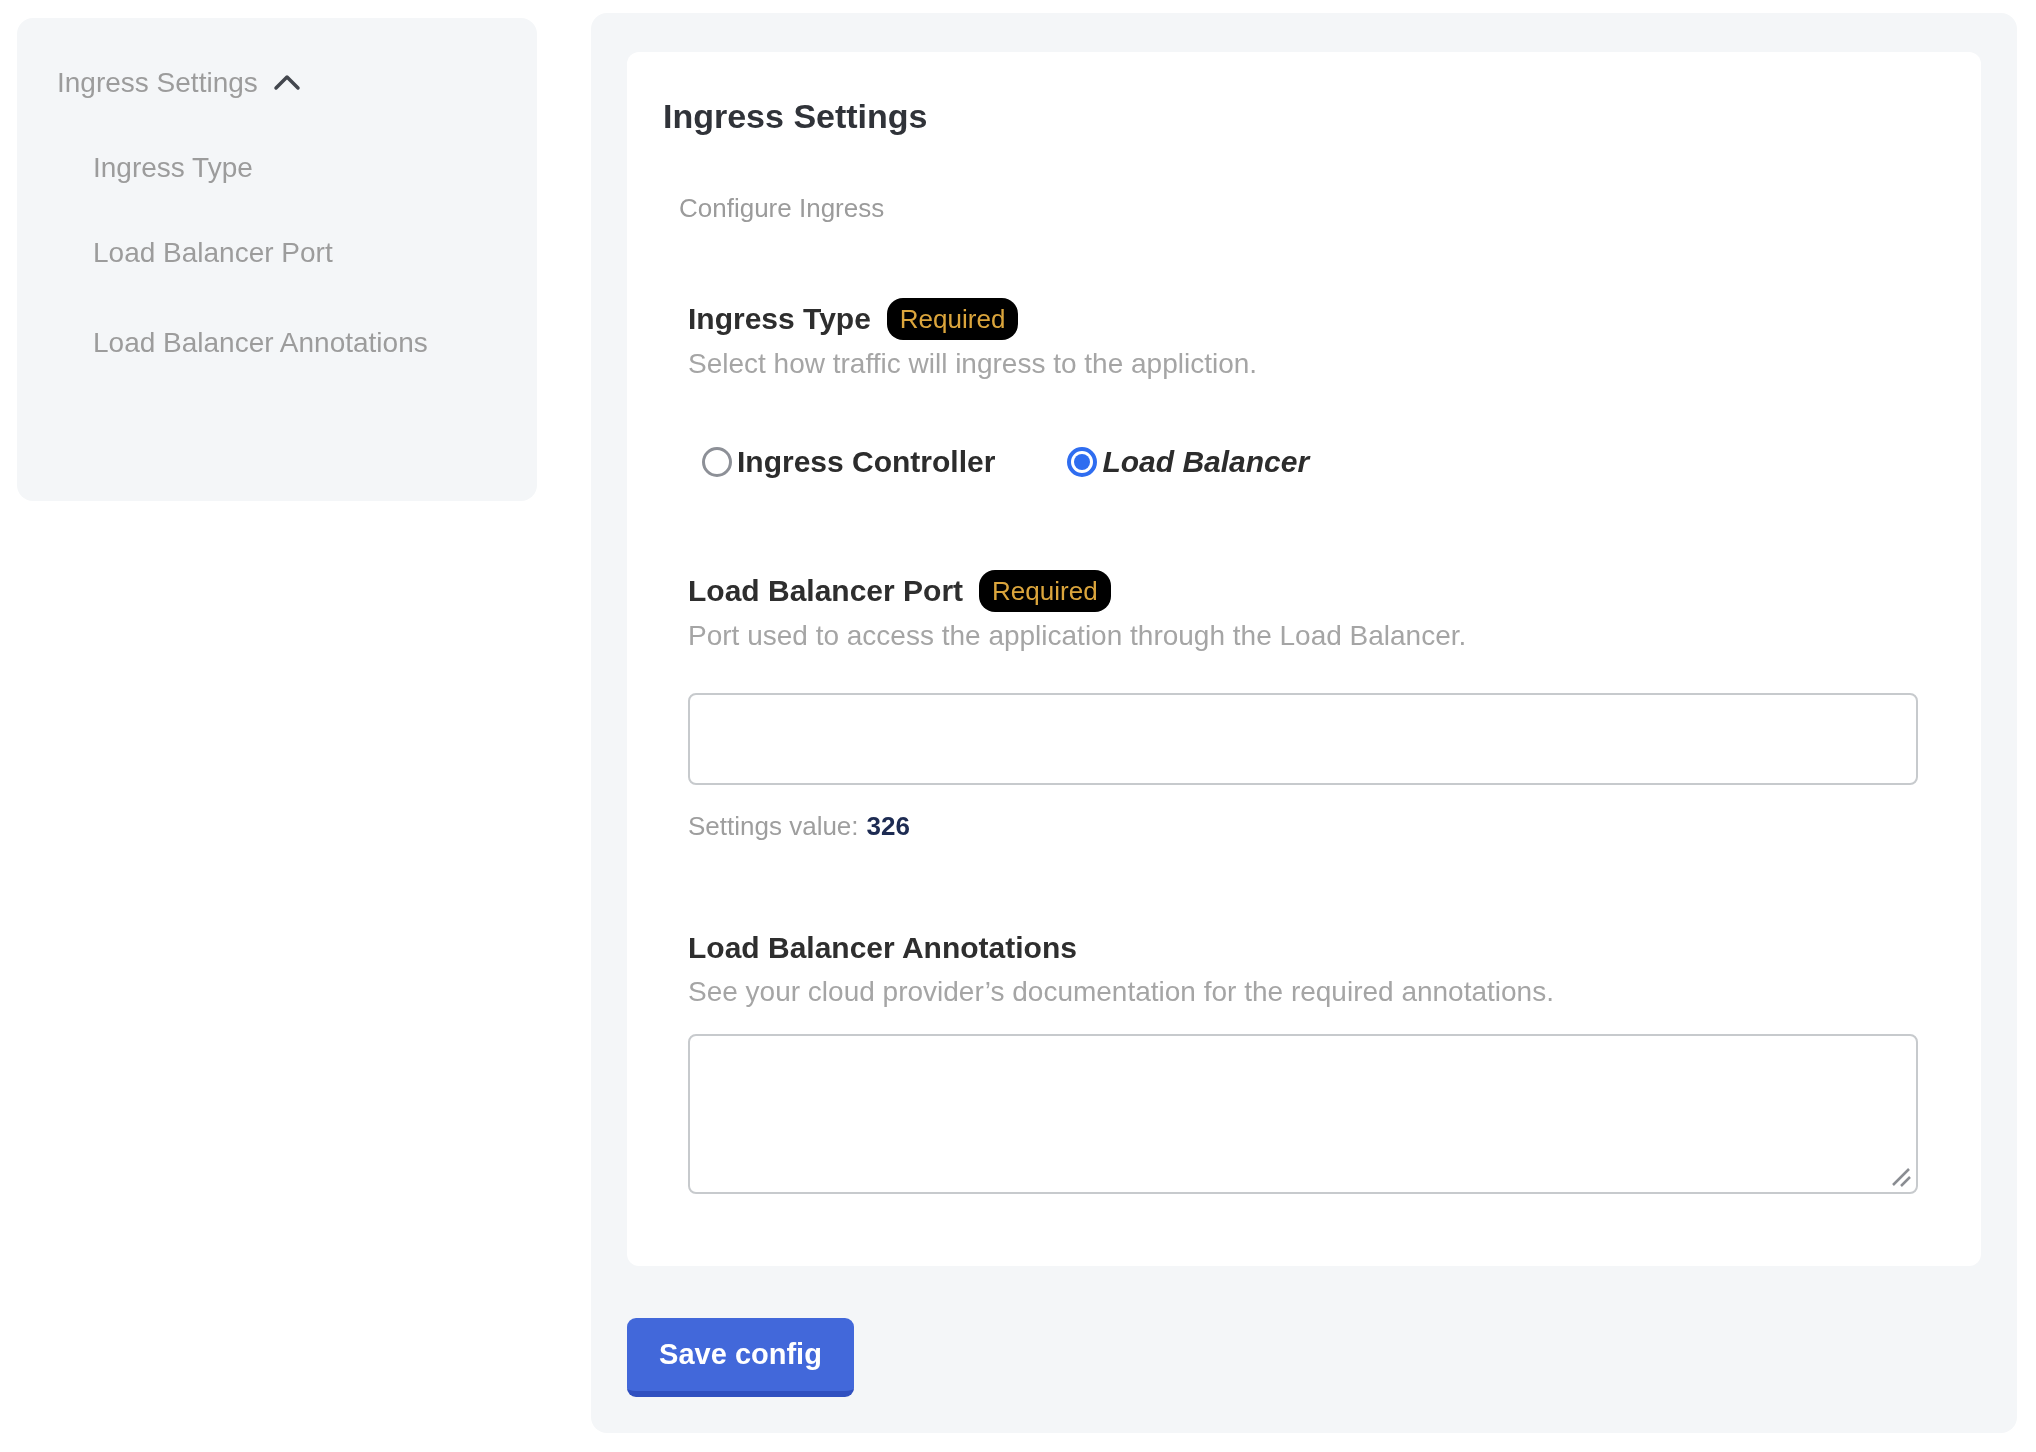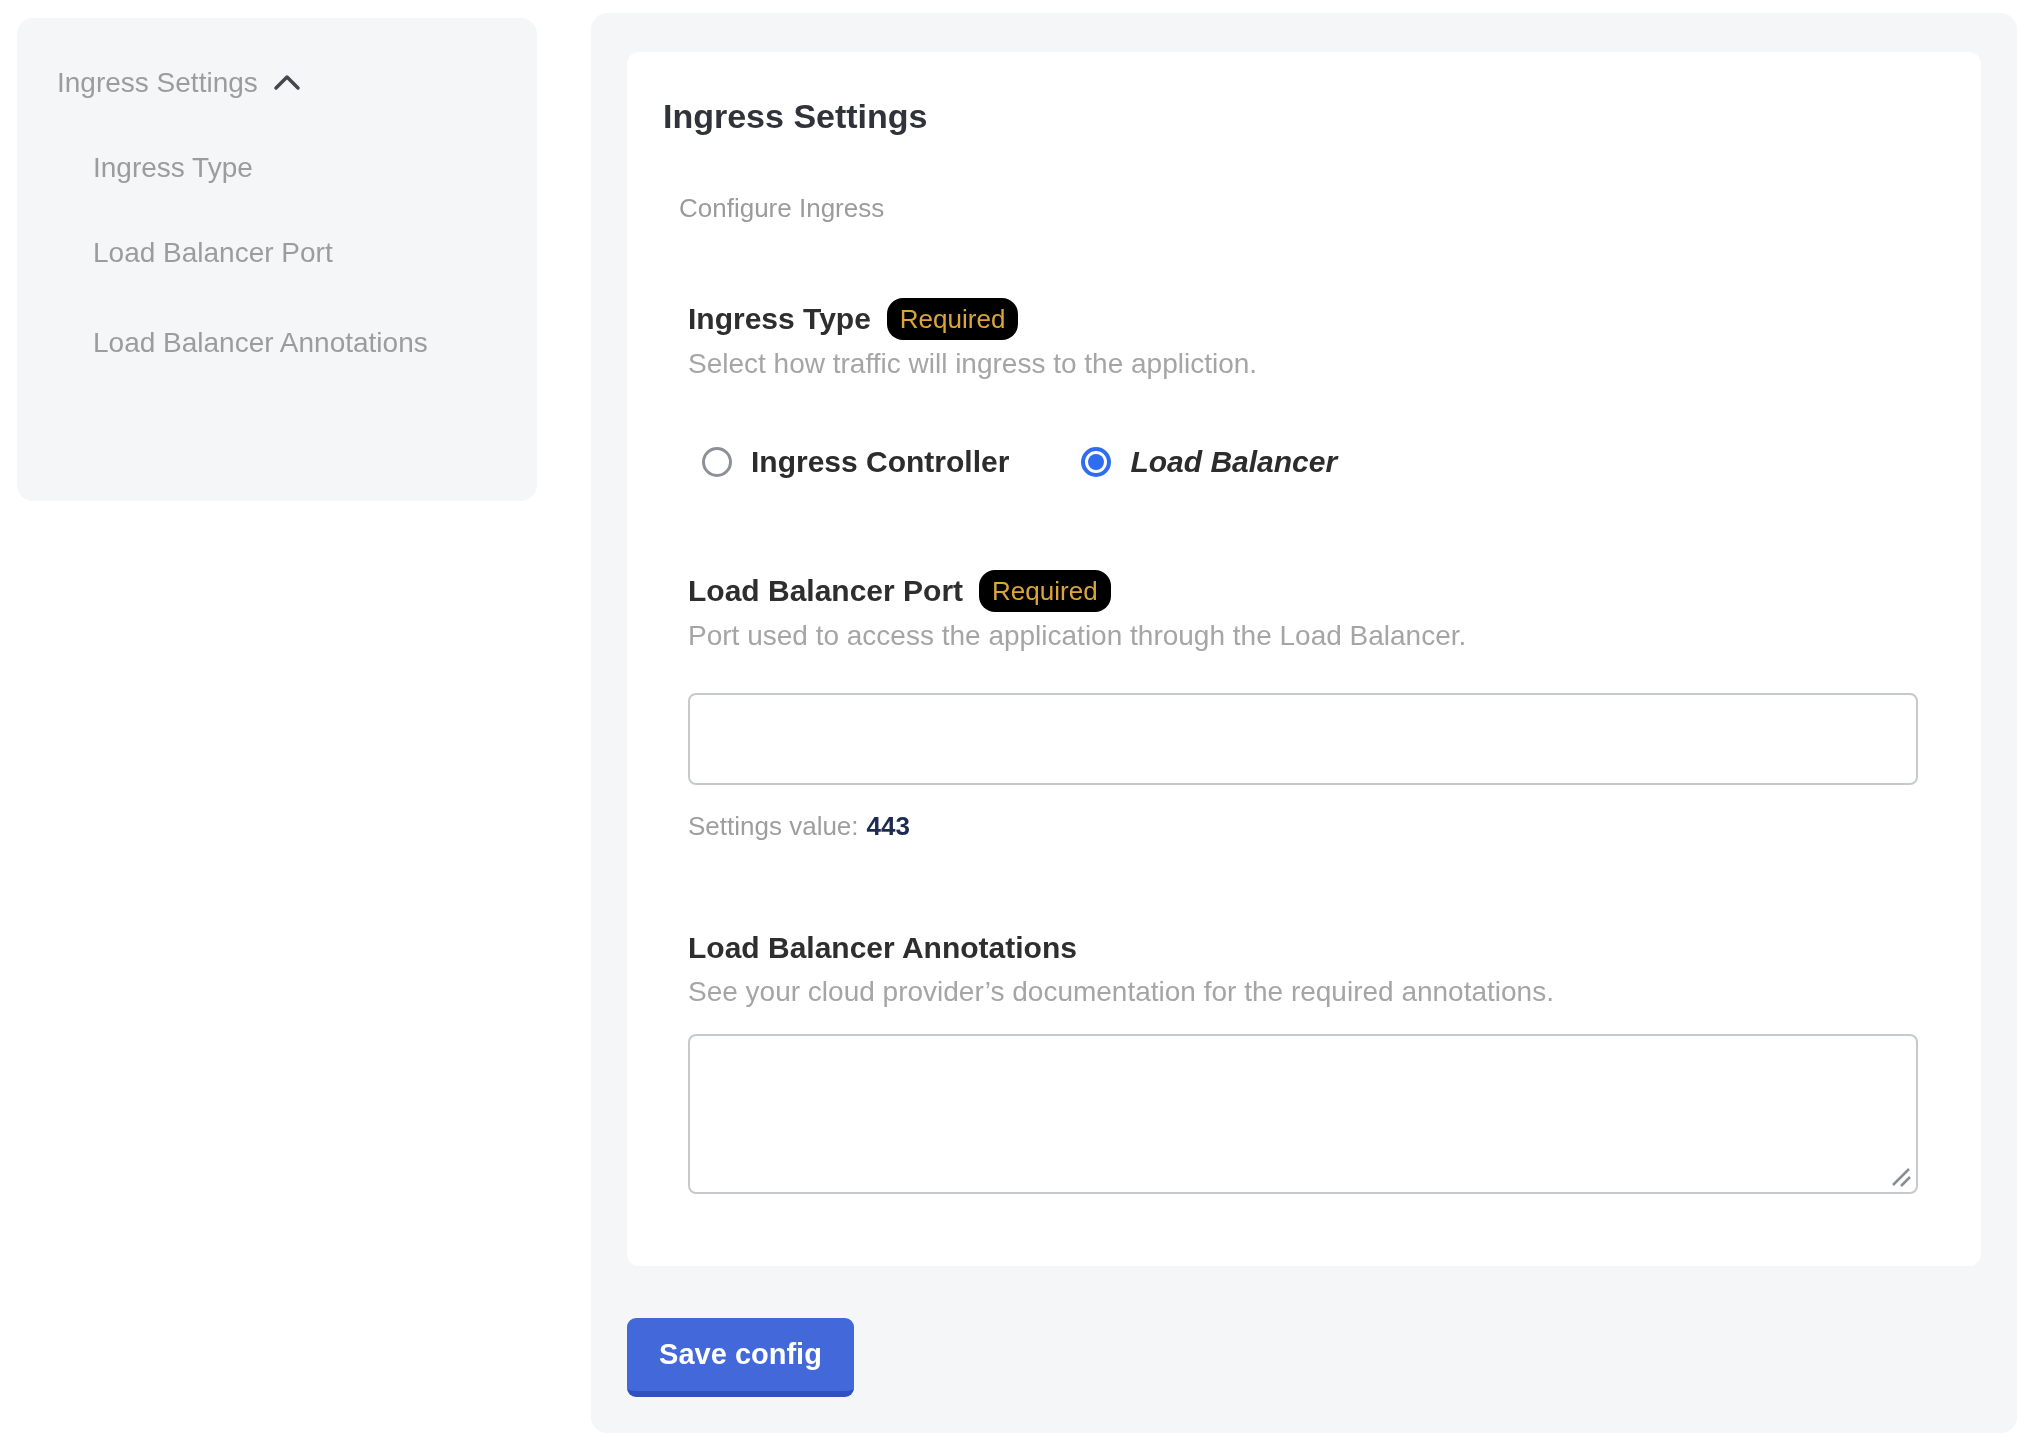--- a/index.html
+++ b/index.html
@@ -74,21 +74,21 @@
   .radio-circle {
     width: 30px; height: 30px; border-radius: 50%;
     border: 3px solid #8d9097; background: #fff;
     display: flex; align-items: center; justify-content: center;
     flex: none;
   }
   .radio-option.selected .radio-circle { border: 4px solid #2f6df0; }
   .radio-dot { width: 16px; height: 16px; border-radius: 50%; background: transparent; }
   .radio-option.selected .radio-dot { background: #2f6df0; }
   .radio-label {
-    margin-left: 19px;
+    margin-left: 5px;
     font-size: 30px; line-height: 40px; font-weight: 600; color: #2c2c2c;
   }
 
   .sec-lb-port { margin-top: 88px; }
   .text-input {
     display: block;
     margin-top: 39px;
     width: 1230px; height: 92px;
     border: 2px solid #c7cacd; border-radius: 8px;
     background: #fff;
@@ -180,21 +180,21 @@
       <div class="sec-lb-port">
         <div class="field-label-row">
           <span class="field-label">Load Balancer Port</span>
           <span class="required-badge">Required</span>
         </div>
         <div class="field-desc">Port used to access the application through the Load Balancer.</div>
 
         <input class="text-input" type="text" value="" style="">
 
         <div class="default-row">
-          <span class="default-label">Settings value:</span><span class="default-value">443</span>
+          <span class="default-label">Settings value:</span><span class="default-value">326</span>
         </div>
       </div>
 
       <div class="sec-lb-annotations">
         <div class="field-label-row">
           <span class="field-label">Load Balancer Annotations</span>
         </div>
         <div class="field-desc">See your cloud provider’s documentation for the required annotations.</div>
 
         <div class="textarea-wrap">

